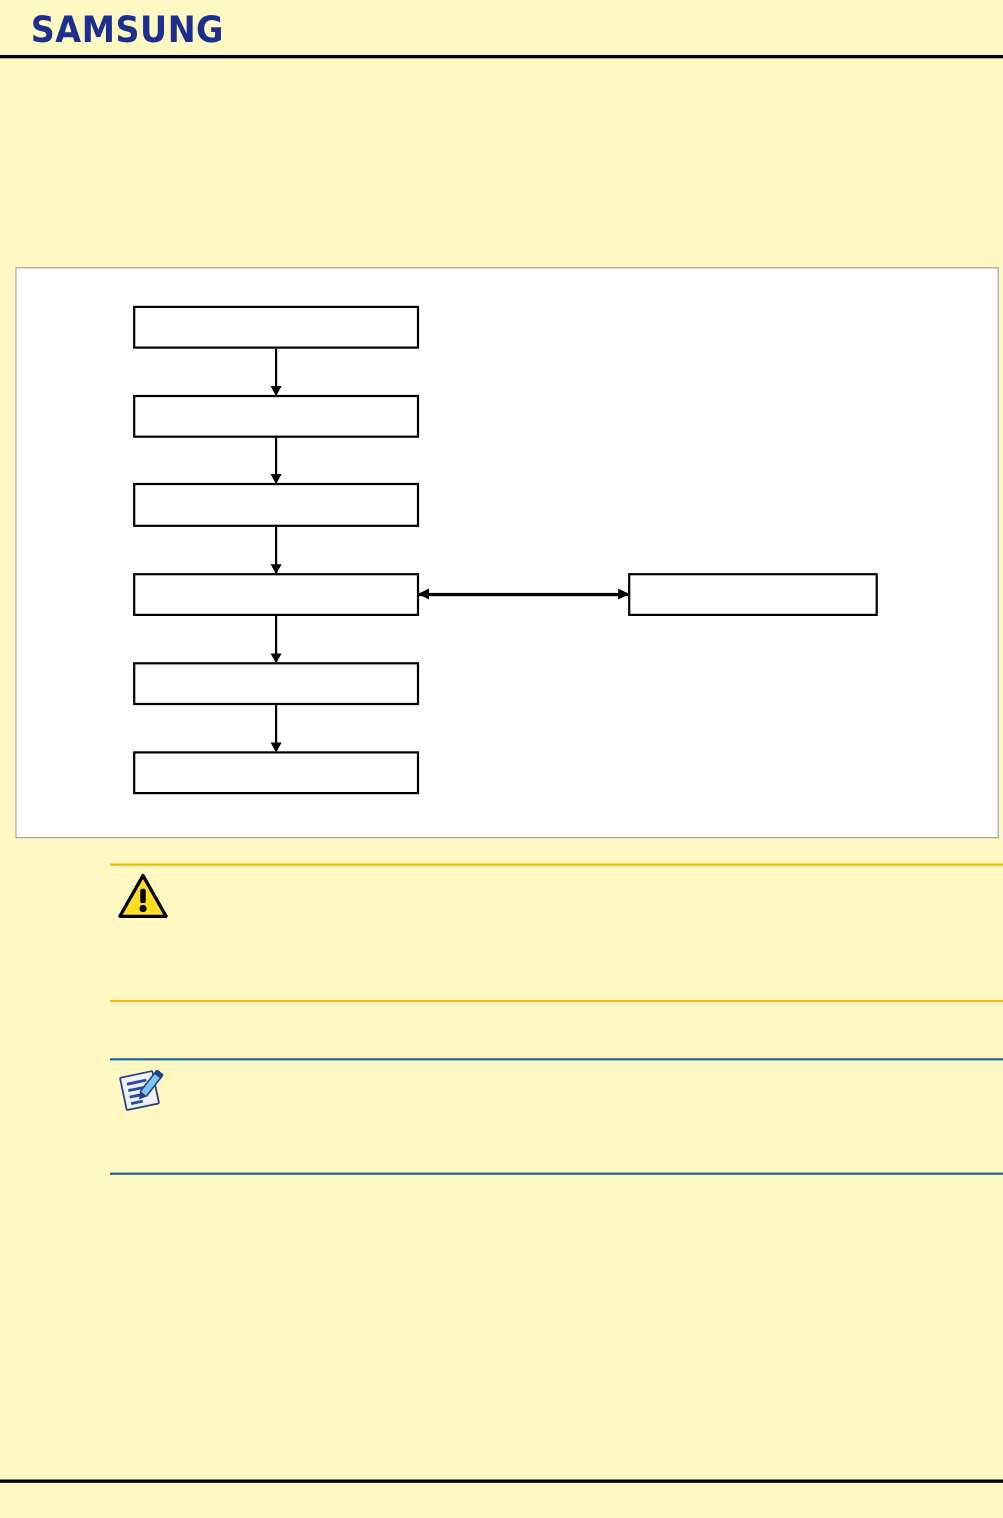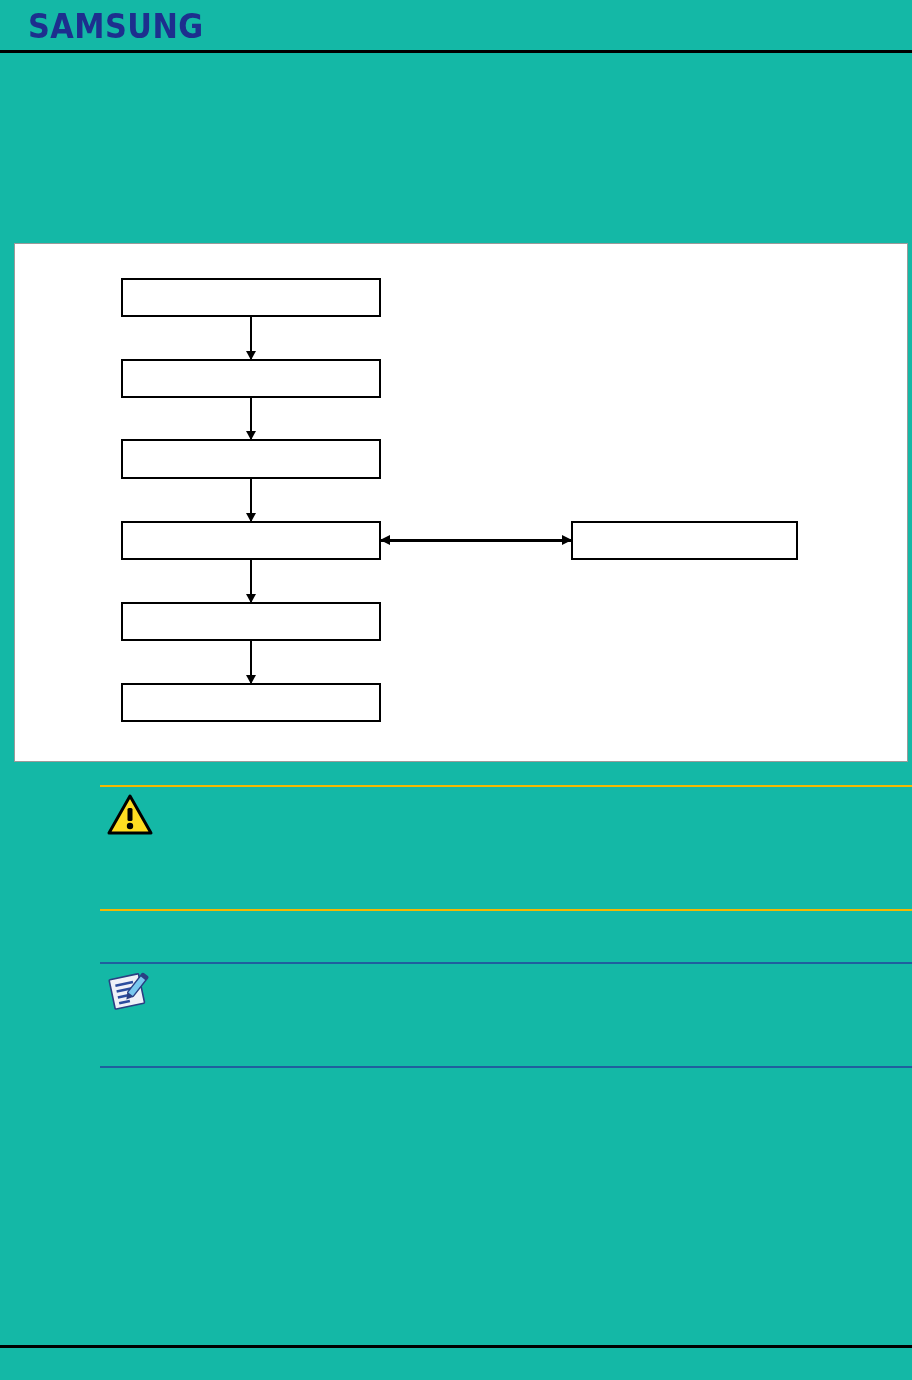--- a/index.html
+++ b/index.html
@@ -9,21 +9,21 @@
     background: #ffffff;
   }
   body {
     font-family: "Liberation Sans", sans-serif;
     color: #000000;
   }
   #page {
     position: relative;
     width: 912px;
     height: 1380px;
-    background: #14b8a6;
+    background: #fef9c3;
     overflow: hidden;
   }
 
   
   #header-logo {
     position: absolute;
     left: 28px;
     top: 8px;
     font-family: "DejaVu Sans", sans-serif;
     font-weight: bold;

